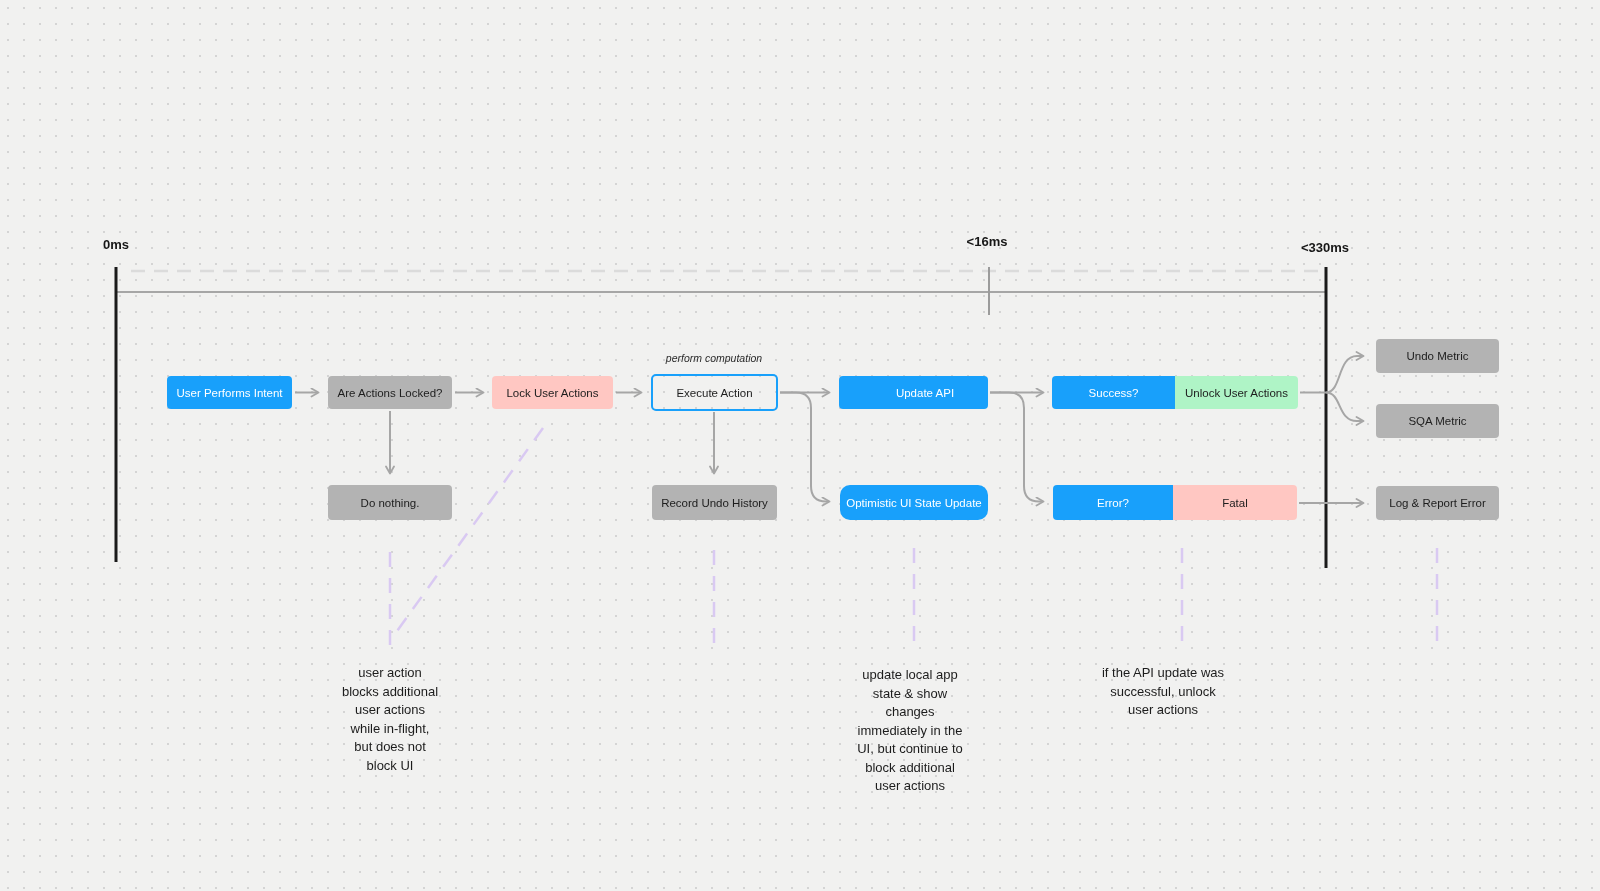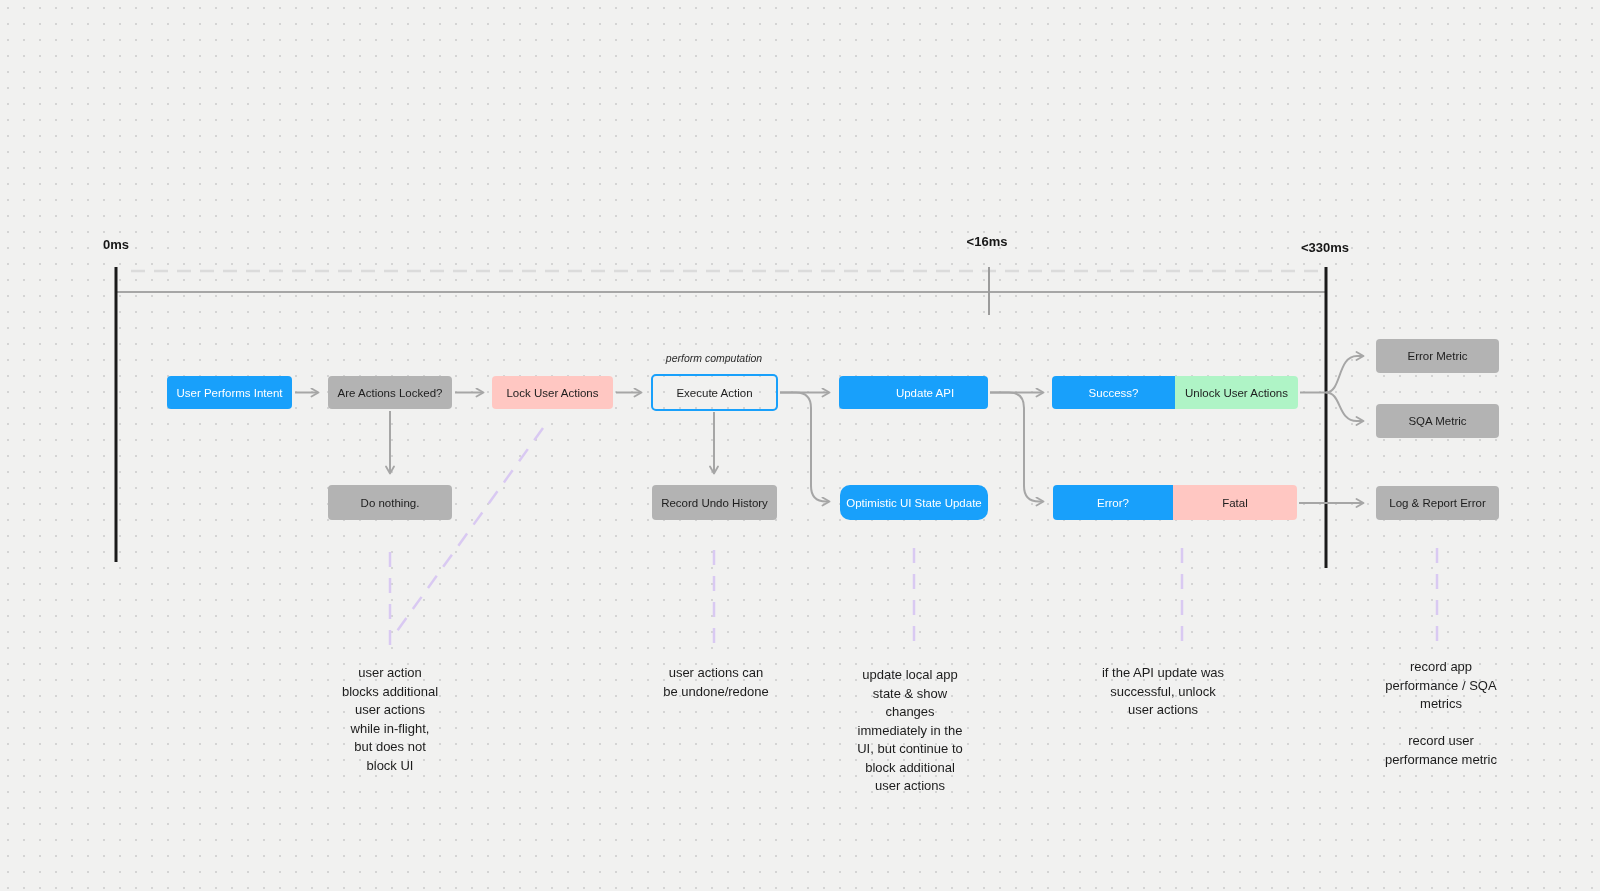--- a/index.html
+++ b/index.html
@@ -110,48 +110,40 @@
   <div class="tl-label centered" style="left:1285px; top:240px; width:80px;">&lt;330ms</div>
 
   <div class="node blue" style="left:167px; top:376px; width:125px; height:33px;">User Performs Intent</div>
   <div class="node gray" style="left:328px; top:376px; width:124px; height:33px;">Are Actions Locked?</div>
   <div class="node pink" style="left:492px; top:376px; width:121px; height:33px;">Lock User Actions</div>
   <div class="node-note" style="left:649px; top:352px; width:130px;">perform computation</div>
   <div class="node outlined" style="left:651px; top:374px; width:127px; height:37px;">Execute Action</div>
   <div class="node blue" style="left:839px; top:376px; width:149px; height:33px;padding-left:23px;">Update API</div>
   <div class="node blue flush-right" style="left:1052px; top:376px; width:123px; height:33px;">Success?</div>
   <div class="node green flush-left" style="left:1175px; top:376px; width:123px; height:33px;">Unlock User Actions</div>
-  <div class="node gray" style="left:1376px; top:339px; width:123px; height:34px;">Error Metric</div>
+  <div class="node gray" style="left:1376px; top:339px; width:123px; height:34px;">Undo Metric</div>
   <div class="node gray" style="left:1376px; top:404px; width:123px; height:34px;">SQA Metric</div>
 
   <div class="node gray" style="left:328px; top:485px; width:124px; height:35px;">Do nothing.</div>
   <div class="node gray" style="left:652px; top:485px; width:125px; height:35px;">Record Undo History</div>
   <div class="node blue" style="left:840px; top:485px; width:148px; height:35px;border-radius:10px;">Optimistic UI State Update</div>
   <div class="node blue flush-right" style="left:1053px; top:485px; width:120px; height:35px;">Error?</div>
   <div class="node pink flush-left" style="left:1173px; top:485px; width:124px; height:35px;">Fatal</div>
   <div class="node gray" style="left:1376px; top:486px; width:123px; height:34px;">Log &amp; Report Error</div>
 
   <div class="annotation" style="left:300px; top:664px; width:180px;">user action
 blocks additional
 user actions
 while in-flight,
 but does not
 block UI</div>
-  <div class="annotation" style="left:616px; top:664px; width:200px;">user actions can
-be undone/redone</div>
   <div class="annotation" style="left:820px; top:666px; width:180px;">update local app
 state &amp; show
 changes
 immediately in the
 UI, but continue to
 block additional
 user actions</div>
   <div class="annotation" style="left:1058px; top:664px; width:210px;">if the API update was
 successful, unlock
 user actions</div>
-  <div class="annotation" style="left:1341px; top:658px; width:200px;">record app
-performance / SQA
-metrics
-
-record user
-performance metric</div>
 
 </div>
 
 </body></html>

